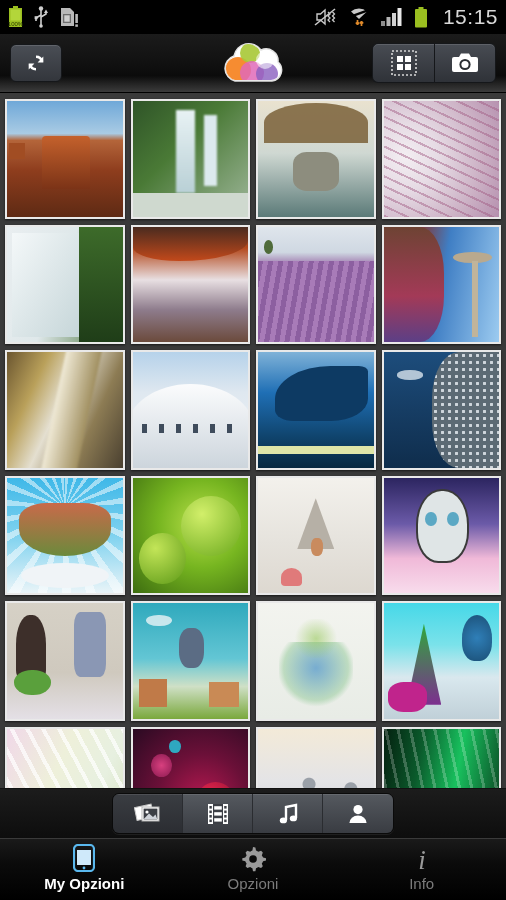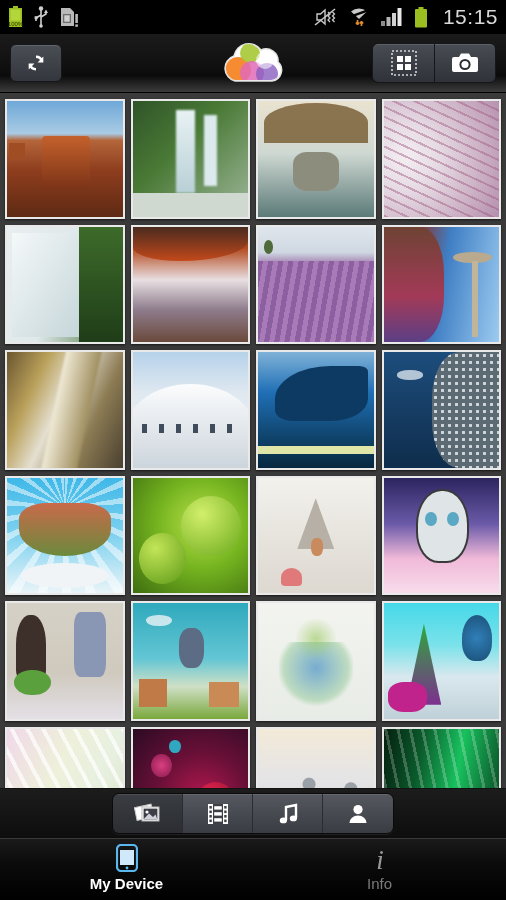--- a/index.html
+++ b/index.html
@@ -438,21 +438,30 @@
 
   <div class="bottomnav" id="bottom-nav">
       <div class="navitem active">
         <span class="nicon">
           <svg width="22" height="28" viewBox="0 0 22 28">
             <rect x="1" y="1" width="20" height="26" rx="4" fill="none" stroke="#5ab8ee" stroke-width="2.2"></rect>
             <rect x="4" y="6" width="14" height="15" fill="#cfe9fa"></rect>
             <circle cx="11" cy="24" r="1.4" fill="#5ab8ee"></circle>
           </svg>
         </span>
-        <span class="nlabel">My Device</span>
+        <span class="nlabel">My Opzioni</span>
+      </div>
+      <div class="navitem">
+        <span class="nicon">
+          <svg width="26" height="26" viewBox="0 0 26 26">
+            <path d="M13 1 l2.4 .5 .6 3 a9 9 0 0 1 2.2 1.3 l2.9 -1 1.7 1.7 -1 2.9 a9 9 0 0 1 1.3 2.2 l3 .6 0 2.4 -3 .6 a9 9 0 0 1 -1.3 2.2 l1 2.9 -1.7 1.7 -2.9 -1 a9 9 0 0 1 -2.2 1.3 l-.6 3 -2.4 0 -.6 -3 a9 9 0 0 1 -2.2 -1.3 l-2.9 1 -1.7 -1.7 1 -2.9 a9 9 0 0 1 -1.3 -2.2 l-3 -.6 0 -2.4 3 -.6 a9 9 0 0 1 1.3 -2.2 l-1 -2.9 1.7 -1.7 2.9 1 a9 9 0 0 1 2.2 -1.3 Z" fill="#9a9a9a"></path>
+            <circle cx="13" cy="13" r="3.8" fill="#0a0a0a"></circle>
+          </svg>
+        </span>
+        <span class="nlabel">Opzioni</span>
       </div>
       <div class="navitem">
         <span class="nicon">
           <svg width="18" height="27" viewBox="0 0 18 27">
             <text x="9" y="24" font-size="27" font-style="italic" fill="#9a9a9a" text-anchor="middle" font-family="Liberation Serif, serif">i</text>
           </svg>
         </span>
         <span class="nlabel">Info</span>
       </div>
     </div>

